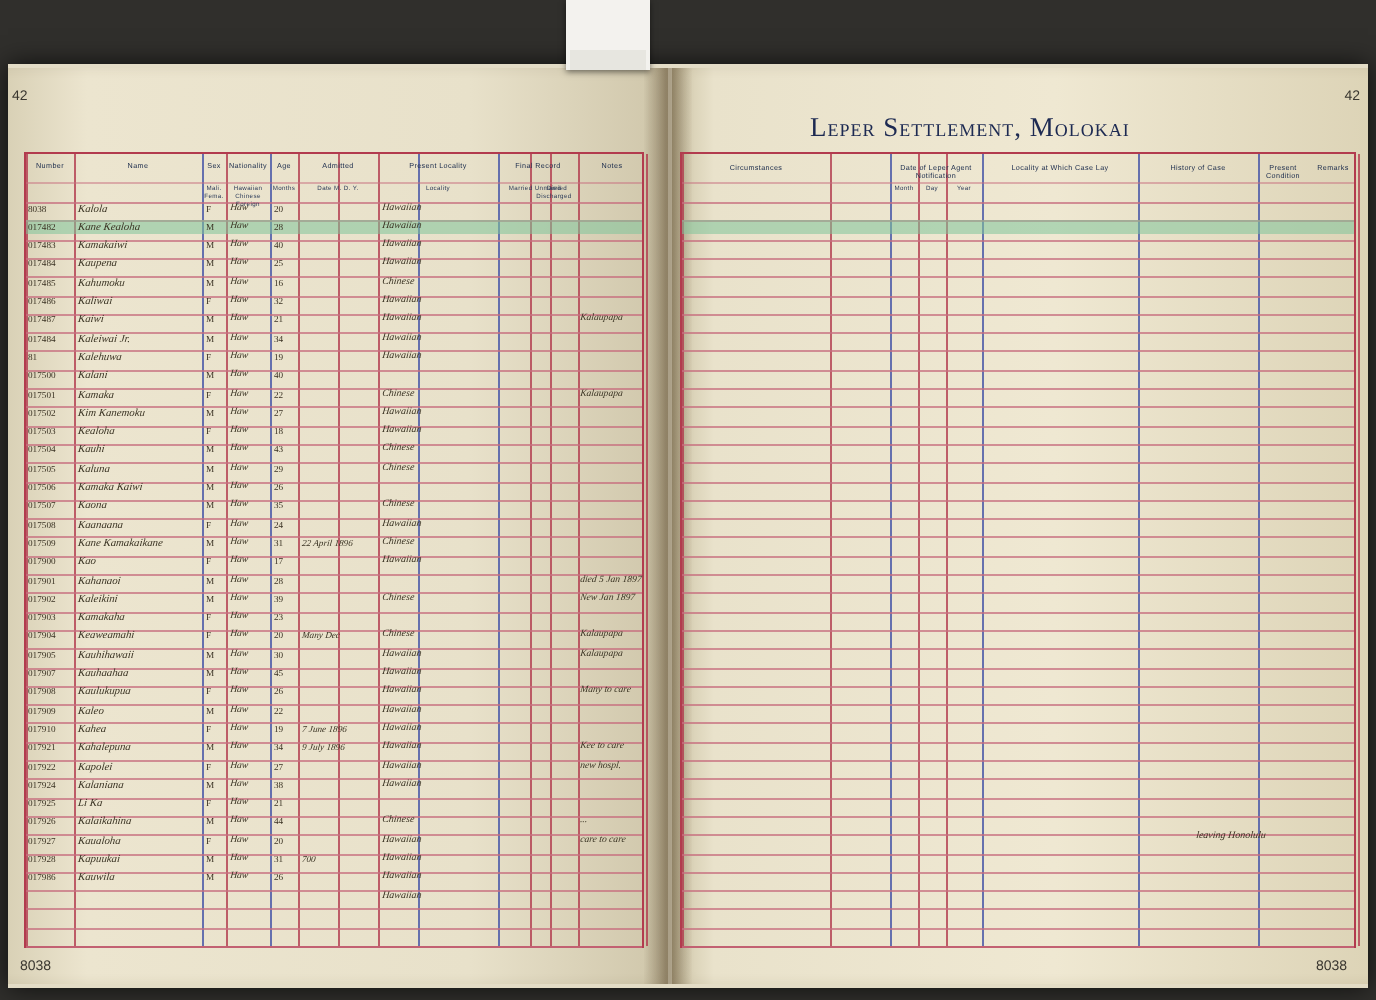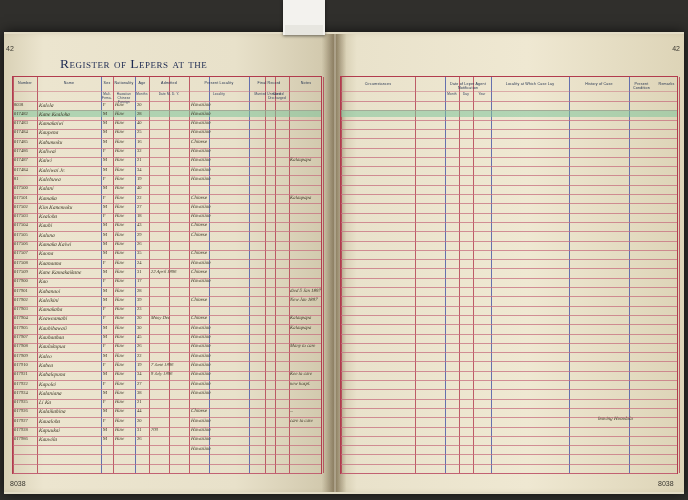--- a/index.html
+++ b/index.html
@@ -95,21 +95,21 @@
   <div class="page-left"></div>
   <div class="page-right"></div>
   <div class="gutter"></div>
   <div class="clip"></div>
 
   <div class="folio folio-tl">42</div>
   <div class="folio folio-tr">42</div>
   <div class="folio folio-bl" style="position:absolute;left:10px;top:480px;">8038</div>
   <div class="folio folio-br" style="position:absolute;left:658px;top:480px;">8038</div>
 
-  <div class="head head-left">Register of Lepers at the</div>
+  <div class="head head-right">Leper Settlement, Molokai</div>
 
   <div class="tbl" id="ltable">
     <div class="hdrband"></div>
   <div class="col" style="left: 0px;"></div>
       <div class="col" style="left: 24px;"></div>
       <div class="col blue" style="left: 88px;"></div>
       <div class="col" style="left: 100px;"></div>
       <div class="col blue" style="left: 122px;"></div>
       <div class="col" style="left: 136px;"></div>
       <div class="col" style="left: 156px;"></div>

